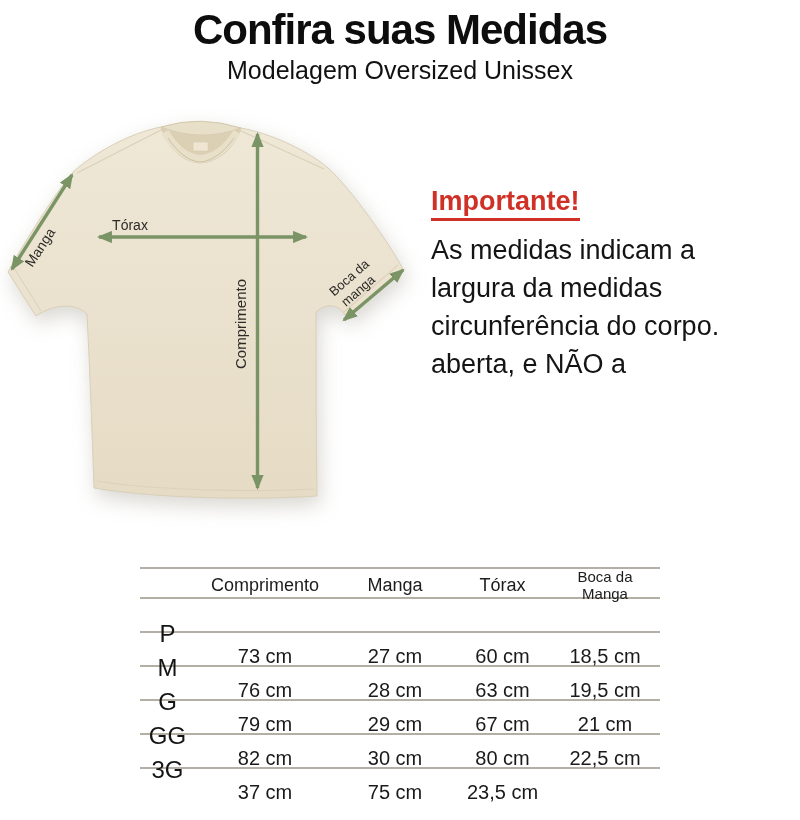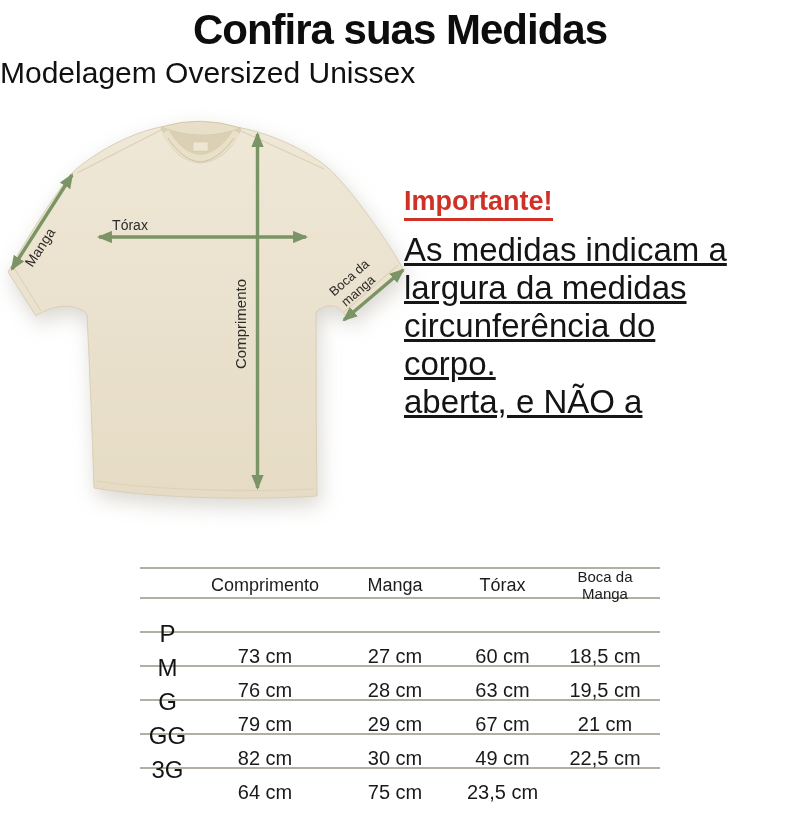--- a/index.html
+++ b/index.html
@@ -13,38 +13,38 @@
   html,body{background:#fff;}
   body{font-family:"Liberation Sans", sans-serif; color:var(--ink);}
   .page{position:relative;width:800px;height:820px;background:#ffffff;overflow:hidden;border-radius:31px;}
 
   .title{
     position:absolute;top:6px;left:0;width:100%;
     text-align:center;font-size:42px;font-weight:bold;letter-spacing:-1px;color:#0d0d0d;
   }
   .subtitle{
     position:absolute;top:56px;left:0;width:100%;
-    font-size:30px;font-weight:400;color:#111;
+    text-align:center;font-size:25px;font-weight:400;color:#111;
   }
 
   .diagram{position:absolute;left:0;top:100px;}
   .shirt-group{filter:drop-shadow(3px 8px 10px rgba(120,110,90,.28));}
   svg text{font-family:"Liberation Sans", sans-serif;fill:#2b2a26;}
   .arrow-label{font-size:14px;}
   .arrow-label-lg{font-size:15px;}
   .arrow-label-sm{font-size:13px;}
 
-  .note{position:absolute;left:404px;top:186px;width:340px;text-decoration:underline;}
+  .note{position:absolute;left:431px;top:186px;width:340px;}
   .note-heading{
     display:inline-block;
     font-size:27px;font-weight:bold;color:var(--red);
     border-bottom:3px solid var(--red);
     padding-bottom:2px;line-height:30px;margin-bottom:10px;
   }
-  .note-line{font-size:33px;line-height:38px;color:#141414;}
+  .note-line{font-size:27px;line-height:38px;color:#141414;}
 
   .size-table{position:absolute;left:140px;top:567px;width:520px;}
   .trow{
     display:grid;
     grid-template-columns:55px 140px 120px 95px 110px;
     align-items:center;text-align:center;
     border-bottom:2px solid var(--line);
     height:34px;
   }
   .thead{border-top:2px solid var(--line);height:32px;}
@@ -164,26 +164,26 @@
       <div class="value-cell">79 cm</div>
       <div class="value-cell">29 cm</div>
       <div class="value-cell">67 cm</div>
       <div class="value-cell">21 cm</div>
     </div>
 
     <div class="trow">
       <div class="size-cell">GG</div>
       <div class="value-cell">82 cm</div>
       <div class="value-cell">30 cm</div>
-      <div class="value-cell">49 cm</div>
+      <div class="value-cell">80 cm</div>
       <div class="value-cell">22,5 cm</div>
     </div>
 
     <div class="trow">
       <div class="size-cell">3G</div>
-      <div class="value-cell">64 cm</div>
+      <div class="value-cell">37 cm</div>
       <div class="value-cell">75 cm</div>
       <div class="value-cell">23,5 cm</div>
     </div>
   </div>
   </div>
 
 </div>
 
 </body></html>

